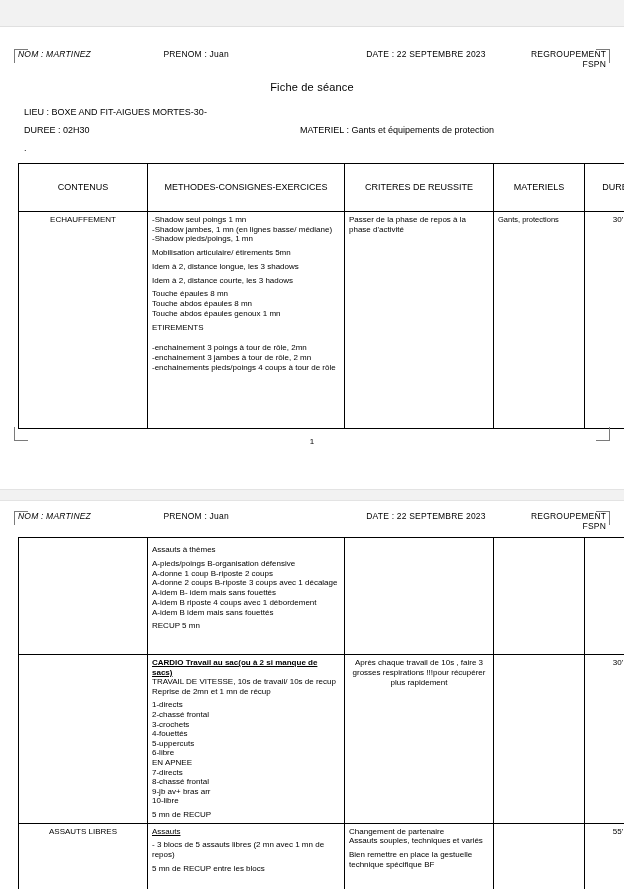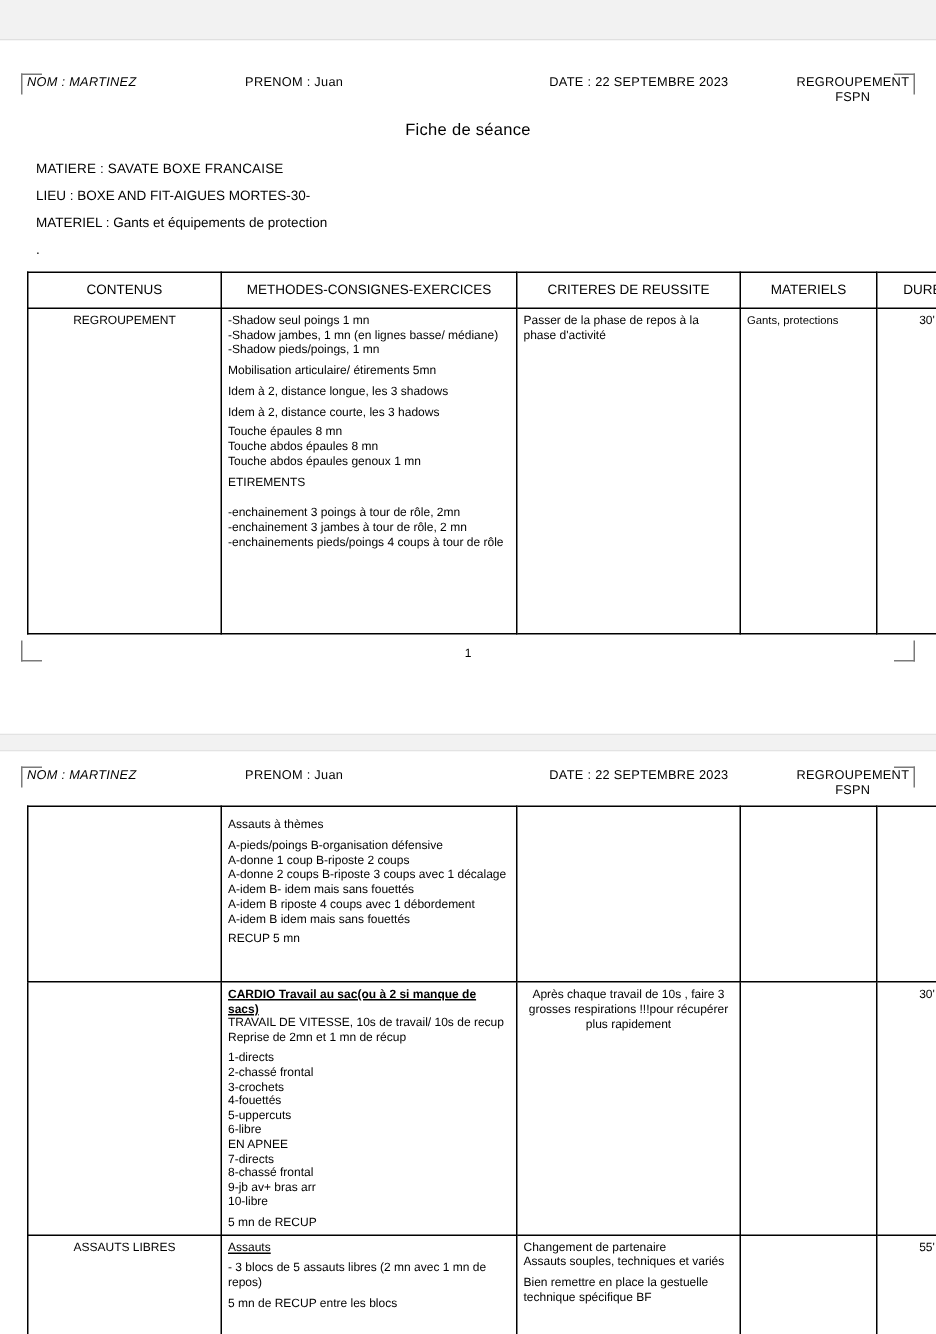--- a/index.html
+++ b/index.html
@@ -50,21 +50,21 @@
 
   .hdr-row {
     display: flex;
     font-size: 8.5px;
     letter-spacing: .2px;
     padding-top: 6px;
   }
   .hdr-nom   { width: 150px; font-style: italic; }
   .hdr-pre   { width: 168px; }
   .hdr-date  { width: 170px; margin-left: 40px; }
-  .hdr-reg   { flex: 1; text-align: center; }
+  .hdr-reg   { flex: 1; text-align: right; }
 
   .doc-title {
     text-align: center;
     font-size: 11px;
     margin-top: 12px;
     margin-bottom: 14px;
     letter-spacing: .2px;
   }
   .meta-line {
     font-size: 9px;
@@ -92,21 +92,21 @@
     border: 1px solid #000000;
     vertical-align: top;
     padding: 3px 4px;
     font-size: 8px;
     font-weight: normal;
     line-height: 1.22;
   }
   table.grid th {
     text-align: center;
     font-size: 9px;
-    padding: 6px 4px;
+    padding: 18px 4px;
     vertical-align: middle;
   }
   .c-contenus  { width: 120px; }
   .c-methodes  { width: 188px; }
   .c-criteres  { width: 140px; }
   .c-materiels { width: 82px; }
   .c-duree     { width: 58px; }
 
   .mid { vertical-align: middle; }
   .ctr { text-align: center; }
@@ -143,42 +143,42 @@
 
     <div class="hdr-row" style="padding-top:22px;">
       <div class="hdr-nom">NOM : MARTINEZ</div>
       <div class="hdr-pre">PRENOM : Juan</div>
       <div class="hdr-date">DATE :  22 SEPTEMBRE 2023</div>
       <div class="hdr-reg">REGROUPEMENT FSPN</div>
     </div>
 
     <div class="doc-title">Fiche de séance</div>
 
-    <div class="meta-line">MATIERE : SAVATE BOXE FRANCAISE</div>
     <div class="meta-row">
       <div class="left">LIEU : BOXE AND FIT-AIGUES MORTES-30-</div>
     </div>
     <div class="meta-row">
+      <div class="left">DUREE : 02H30</div>
       <div>MATERIEL : Gants et équipements de protection</div>
     </div>
     <div class="dot-line">.</div>
 
     <table class="grid">
       <thead>
         <tr>
           <th class="c-contenus">CONTENUS</th>
           <th class="c-methodes">METHODES-CONSIGNES-EXERCICES</th>
           <th class="c-criteres">CRITERES DE REUSSITE</th>
           <th class="c-materiels">MATERIELS</th>
           <th class="c-duree">DUREE</th>
         </tr>
       </thead>
       <tbody>
         <tr>
-          <td class="mid ctr" style="height:210px;">REGROUPEMENT</td>
+          <td class="mid ctr" style="height:210px;">ECHAUFFEMENT</td>
           <td>
             <div class="cell-block">
               <p>-Shadow seul  poings 1 mn</p>
               <p>-Shadow jambes, 1 mn (en lignes basse/ médiane)</p>
               <p>-Shadow pieds/poings, 1 mn</p>
               <p class="sp">Mobilisation articulaire/ étirements 5mn</p>
               <p class="sp">Idem à 2, distance longue, les 3 shadows</p>
               <p class="sp">Idem à 2, distance courte, les 3 hadows</p>
               <p class="sp">Touche épaules 8 mn</p>
               <p>Touche abdos épaules 8 mn</p>

